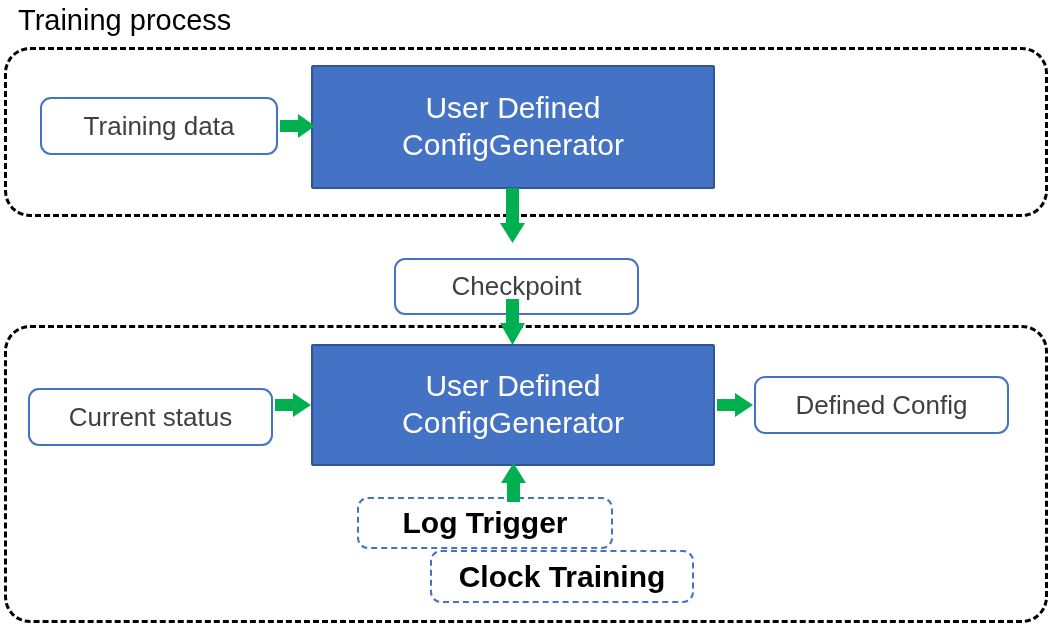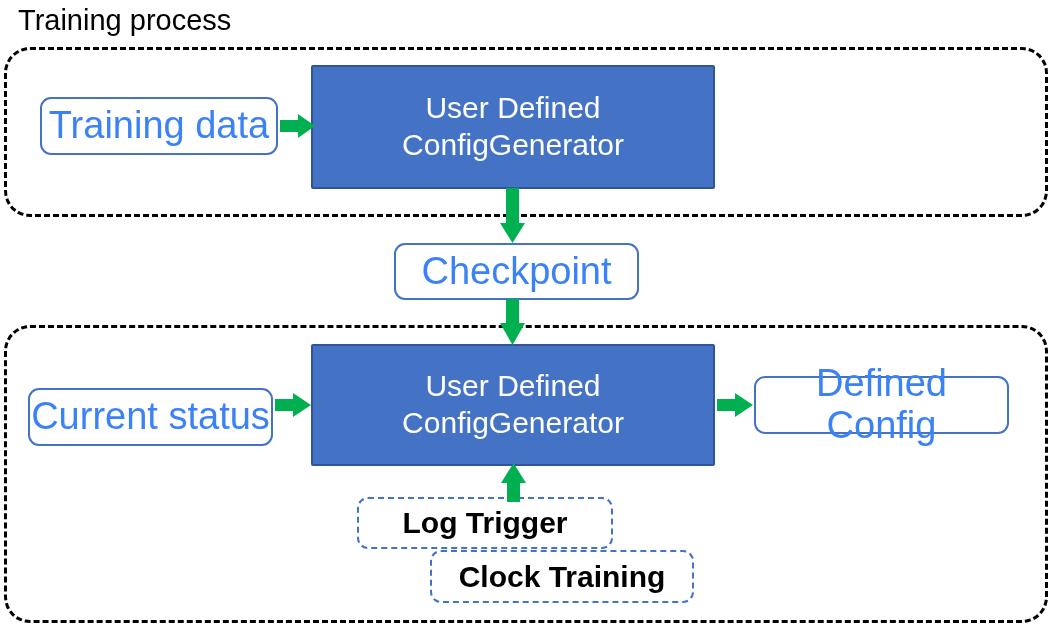--- a/index.html
+++ b/index.html
@@ -42,22 +42,22 @@
 
   
   .node-white {
     position: absolute;
     background: #ffffff;
     border: 2px solid #4472C4;
     border-radius: 11px;
     display: flex;
     align-items: center;
     justify-content: center;
-    color: #3b82f6;
-    font-size: 38px;
+    color: #404040;
+    font-size: 26px;
     line-height: 1.1;
     text-align: center;
     z-index: 3;
   }
 
   
   .node-blue {
     position: absolute;
     background: #4472C4;
     border: 2px solid #2F5597;
@@ -85,21 +85,21 @@
     justify-content: center;
     color: #000000;
     font-size: 30px;
     text-align: center;
     font-weight: bold;
   }
 
   
   #node-training-data   { left: 40px;  top: 97px;  width: 238px; height: 58px; }
   #node-train-generator { left: 311px; top: 65px;  width: 404px; height: 124px; z-index: 4; }
-  #node-checkpoint      { left: 394px; top: 243px; width: 245px; height: 57px; }
+  #node-checkpoint      { left: 394px; top: 258px; width: 245px; height: 57px; }
   #node-current-status  { left: 28px;  top: 376px; width: 245px; height: 58px; margin-top: 12px; }
   #node-inf-generator   { left: 311px; top: 344px; width: 404px; height: 122px; z-index: 4; }
   #node-output-config   { left: 754px; top: 376px; width: 255px; height: 58px; }
   #node-log-trigger     { left: 357px; top: 497px; width: 256px; height: 52px; z-index: 5; }
   #node-clock-trigger   { left: 430px; top: 550px; width: 264px; height: 53px; z-index: 6; }
 
   
   #arrow-layer {
     position: absolute;
     left: 0; top: 0;

